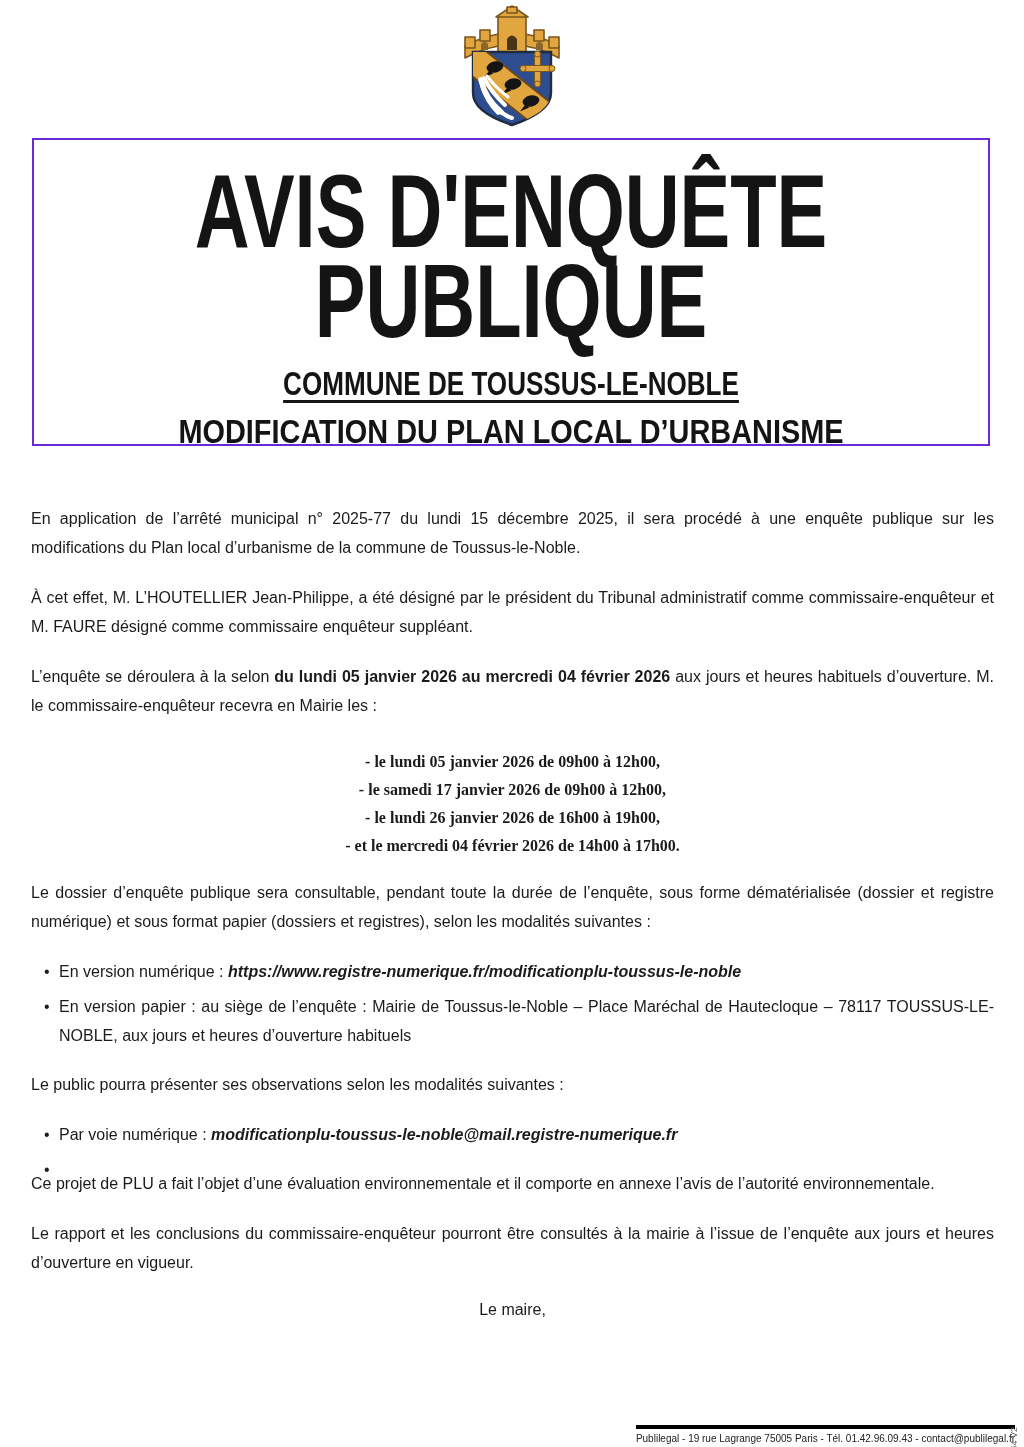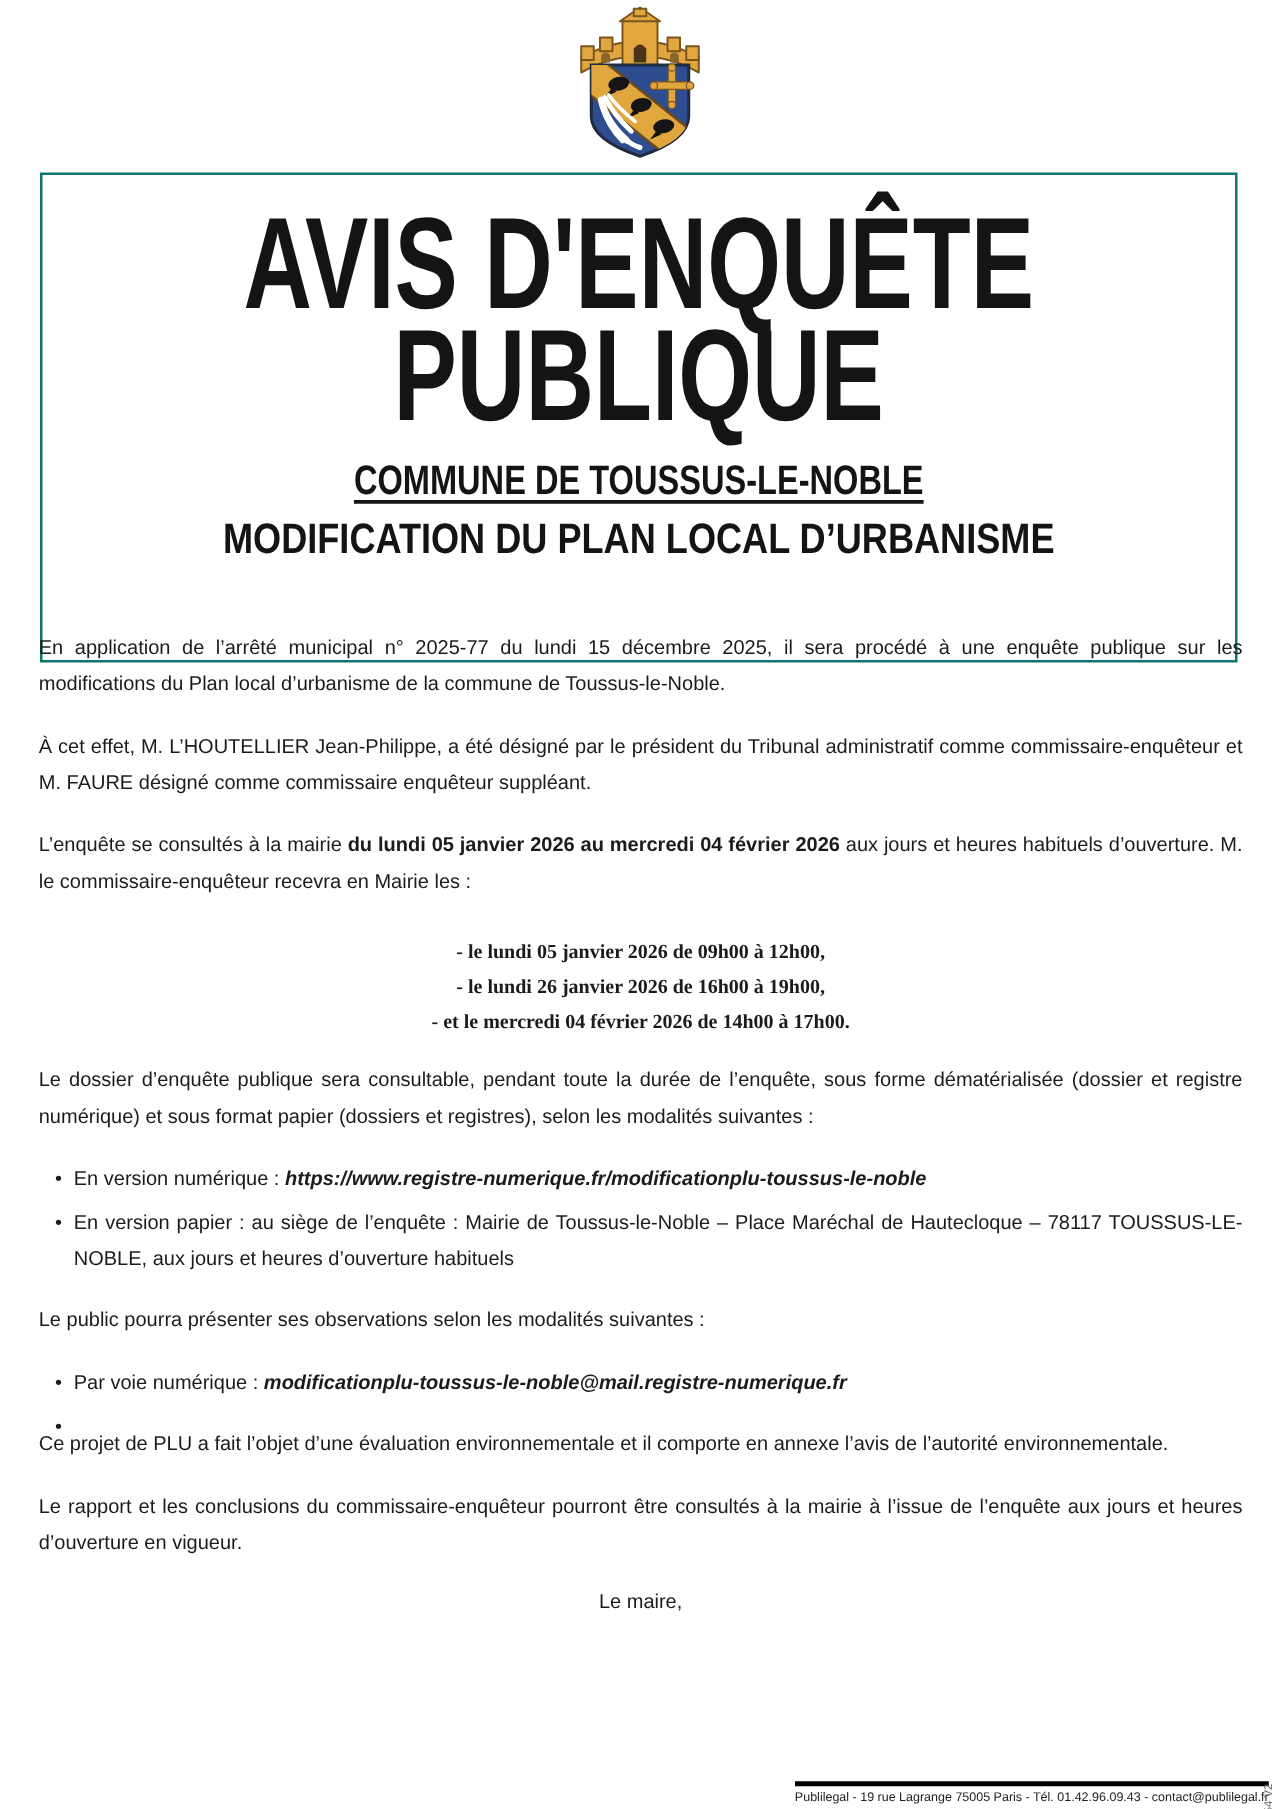--- a/index.html
+++ b/index.html
@@ -5,22 +5,22 @@
   html,body{margin:0;padding:0;}
   body{
     width:1024px;height:1447px;position:relative;overflow:hidden;
     background:#ffffff;color:#1b1b1b;
     font-family:"Liberation Sans","DejaVu Sans",sans-serif;
   }
   
   .crest{position:absolute;top:4px;left:50%;transform:translateX(-50%);}
   
   .title-box{
-    position:absolute;left:32px;top:138px;width:958px;height:392px;
-    border:2px solid #0f766e;box-sizing:border-box;text-align:center;color:#141414;
+    position:absolute;left:32px;top:138px;width:958px;height:308px;
+    border:2px solid #6d28d9;box-sizing:border-box;text-align:center;color:#141414;
   }
   .headline{margin-top:26px;font-weight:bold;font-size:104px;line-height:90px;}
   .headline .line{display:block;transform:scaleX(0.73);white-space:nowrap;}
   .subtitle1{margin-top:20px;font-size:33px;line-height:36px;font-weight:bold;transform:scaleX(0.79);white-space:nowrap;}
   .subtitle1 span{text-decoration:underline;text-decoration-thickness:2.5px;text-underline-offset:5px;}
   .subtitle2{margin-top:10px;font-size:34px;line-height:38px;font-weight:bold;transform:scaleX(0.85);white-space:nowrap;}
   
   .content{
     position:absolute;left:31px;top:504px;width:963px;
     font-size:16px;line-height:29px;text-align:justify;
@@ -120,24 +120,25 @@
   </div>
   <div class="subtitle2">MODIFICATION DU PLAN LOCAL D’URBANISME</div>
 </div>
 
 <div class="content">
 
   <p>En application de l’arrêté municipal n° 2025-77 du lundi 15 décembre 2025, il sera procédé à une enquête publique sur les modifications du Plan local d’urbanisme de la commune de Toussus-le-Noble.</p>
 
   <p>À cet effet, M. L’HOUTELLIER Jean-Philippe, a été désigné par le président du Tribunal administratif comme commissaire-enquêteur et M. FAURE désigné comme commissaire enquêteur suppléant.</p>
 
-  <p><span>L’enquête se consultés à la mairie </span><b>du lundi 05 janvier 2026 au mercredi 04 février 2026</b><span> aux jours et heures habituels d’ouverture. M. le commissaire-enquêteur recevra en Mairie les :</span></p>
+  <p><span>L’enquête se déroulera à la selon </span><b>du lundi 05 janvier 2026 au mercredi 04 février 2026</b><span> aux jours et heures habituels d’ouverture. M. le commissaire-enquêteur recevra en Mairie les :</span></p>
 
   <div class="dates">
     <div>- le lundi 05 janvier 2026 de 09h00 à 12h00,</div>
+    <div>- le samedi 17 janvier 2026 de 09h00 à 12h00,</div>
     <div>- le lundi 26 janvier 2026 de 16h00 à 19h00,</div>
     <div>- et le mercredi 04 février 2026 de 14h00 à 17h00.</div>
   </div>
 
   <p>Le dossier d’enquête publique sera consultable, pendant toute la durée de l’enquête, sous forme dématérialisée (dossier et registre numérique) et sous format papier (dossiers et registres), selon les modalités suivantes :</p>
 
   <ul class="mods">
     <li><span class="bullet">•</span><span>En version numérique : </span><span class="bi">https://www.registre-numerique.fr/modificationplu-toussus-le-noble</span></li>
     <li><span class="bullet">•</span><span>En version papier : au siège de l’enquête : Mairie de Toussus-le-Noble – Place Maréchal de Hautecloque – 78117 TOUSSUS-LE-NOBLE, aux jours et heures d’ouverture habituels</span><span class="bi"></span></li>
   </ul>

